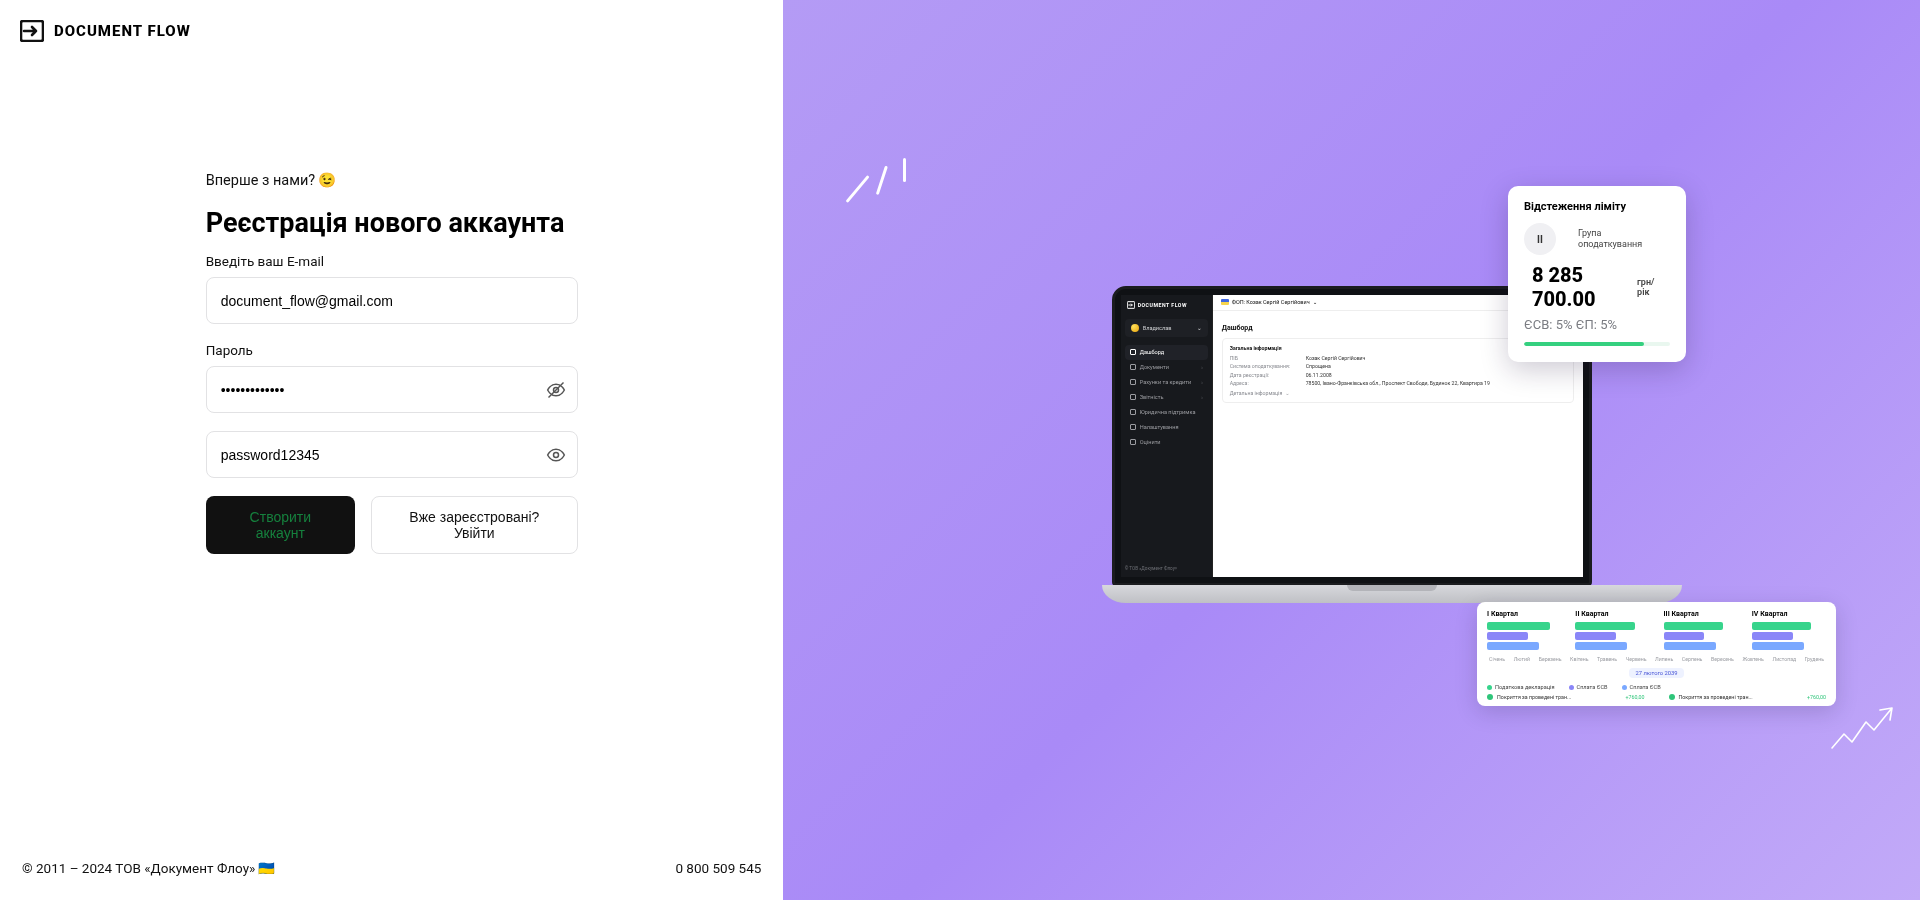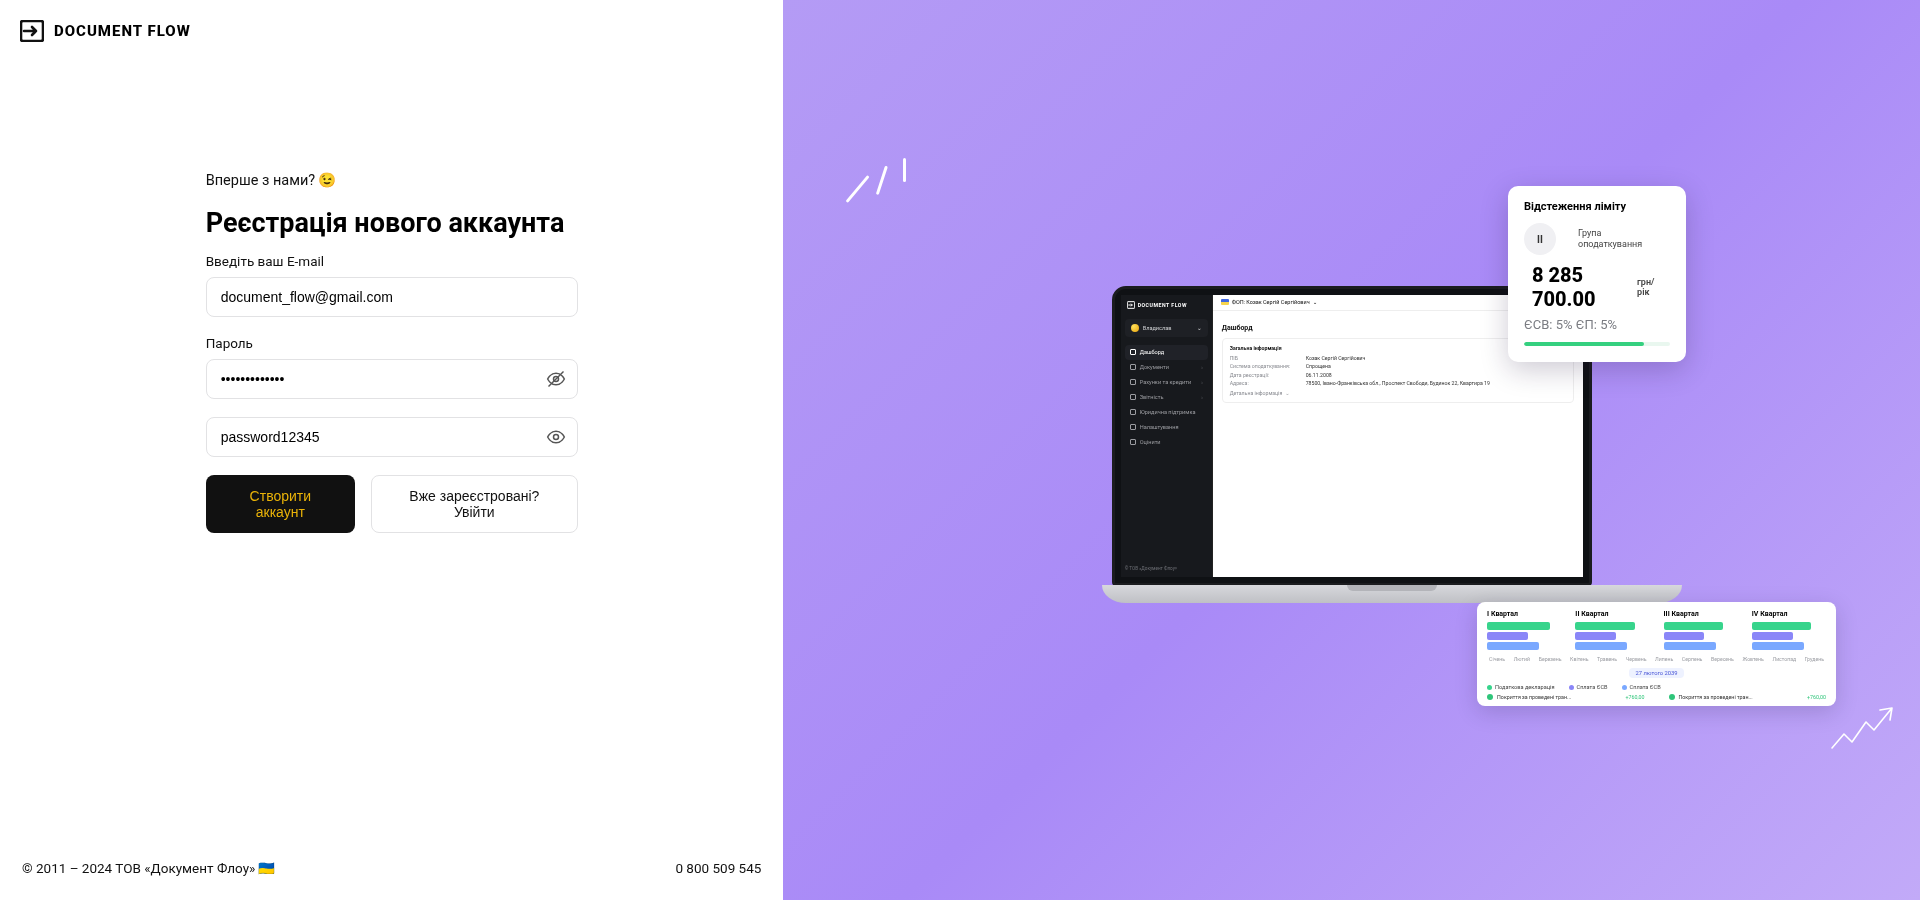--- a/index.html
+++ b/index.html
@@ -28,37 +28,37 @@
   .subtitle { font-size: 14.5px; color:#111; margin-bottom: 18px; }
   .title    { font-size: 27px; font-weight: 700; margin-bottom: 14px; }
   .label    { font-size: 13.5px; color:#111; margin-bottom: 8px; display:block; }
 
   .field {
     position: relative;
     margin-bottom: 18px;
   }
   .field input {
     width: 100%;
-    height: 40px;
+    height: 47px;
     border: 1px solid #e2e2e4;
     border-radius: 8px;
     padding: 0 44px 0 14px;
     font-size: 14px;
     outline: none;
     background:#fff;
   }
   .field .eye {
     position: absolute; right: 12px; top: 50%; transform: translateY(-50%);
     width: 20px; height: 20px; color:#555; cursor:pointer;
   }
   .password-group .field { margin-bottom: 18px; }
 
   .actions { display:flex; gap:16px; margin-top: 4px; }
   .btn-primary {
-    background:#111; color:#eab308; border:none; border-radius:8px;
+    background:#111; color:#15803d; border:none; border-radius:8px;
     padding: 12px 22px; font-size:14px; cursor:pointer;
   }
   .btn-secondary {
     background:#fff; color:#111; border:1px solid #e2e2e4; border-radius:8px;
     padding: 12px 22px; font-size:14px; cursor:pointer;
   }
 
   .footer {
     margin-top:auto;
     display:flex; justify-content:space-between;

